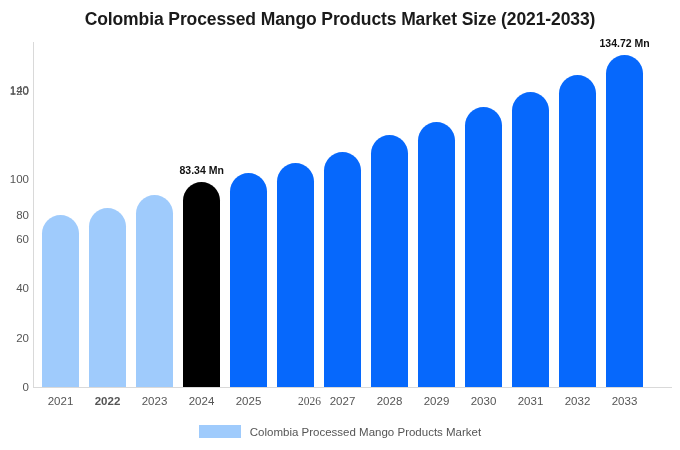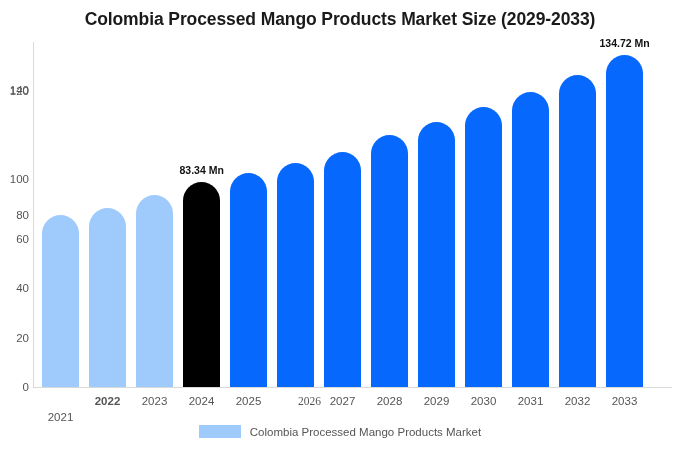--- a/index.html
+++ b/index.html
@@ -110,21 +110,21 @@
     font-size: 11.5px;
     color: #555555;
     white-space: nowrap;
   }
 </style>
 </head>
 <body>
 
 <div id="page">
 
-  <div id="chart-title">Colombia Processed Mango Products Market Size (2029-2033)</div>
+  <div id="chart-title">Colombia Processed Mango Products Market Size (2021-2033)</div>
 
   <div id="y-ticks">
       <div class="y-tick-label" style="top: 387px;">0</div>
       <div class="y-tick-label" style="top: 337.714px;">20</div>
       <div class="y-tick-label" style="top: 288.429px;">40</div>
       <div class="y-tick-label" style="top: 239.143px;">60</div>
       <div class="y-tick-label" style="top: 207px; margin-top: 8px;">80</div>
       <div class="y-tick-label" style="top: 140.571px; margin-top: 38px;">100</div>
       <div class="y-tick-label" style="top: 91.2857px;">120</div>
       <div class="y-tick-label" style="top: 42px; margin-top: 48px;">140</div>
@@ -143,21 +143,21 @@
       <div class="bar" style="left: 291px; height: 235.093px; background: rgb(6, 104, 252);"></div>
       <div class="bar" style="left: 338px; height: 252.096px; background: rgb(6, 104, 252);"></div>
       <div class="bar" style="left: 385px; height: 264.911px; background: rgb(6, 104, 252);"></div>
       <div class="bar" style="left: 432px; height: 279.943px; background: rgb(6, 104, 252);"></div>
       <div class="bar" style="left: 479px; height: 294.975px; background: rgb(6, 104, 252);"></div>
       <div class="bar" style="left: 526px; height: 311.979px; background: rgb(6, 104, 252);"></div>
       <div class="bar" style="left: 573px; height: 331.989px; background: rgb(6, 104, 252);"></div>
     </div>
 
   <div id="x-labels-layer">
-      <div class="x-tick-label" style="left: 37px; margin-top: 16px;">2021</div>
+      <div class="x-tick-label" style="left: 37px;">2021</div>
       <div class="x-tick-label" style="left: 84px; font-weight: bold;">2022</div>
       <div class="x-tick-label" style="left: 131px;">2023</div>
       <div class="x-tick-label" style="left: 178px;">2024</div>
       <div class="x-tick-label" style="left: 225px;">2025</div>
       <div class="x-tick-label" style="left: 286px; font-family: Liberation Serif, serif;">2026</div>
       <div class="x-tick-label" style="left: 319px;">2027</div>
       <div class="x-tick-label" style="left: 366px;">2028</div>
       <div class="x-tick-label" style="left: 413px;">2029</div>
       <div class="x-tick-label" style="left: 460px;">2030</div>
       <div class="x-tick-label" style="left: 507px;">2031</div>

